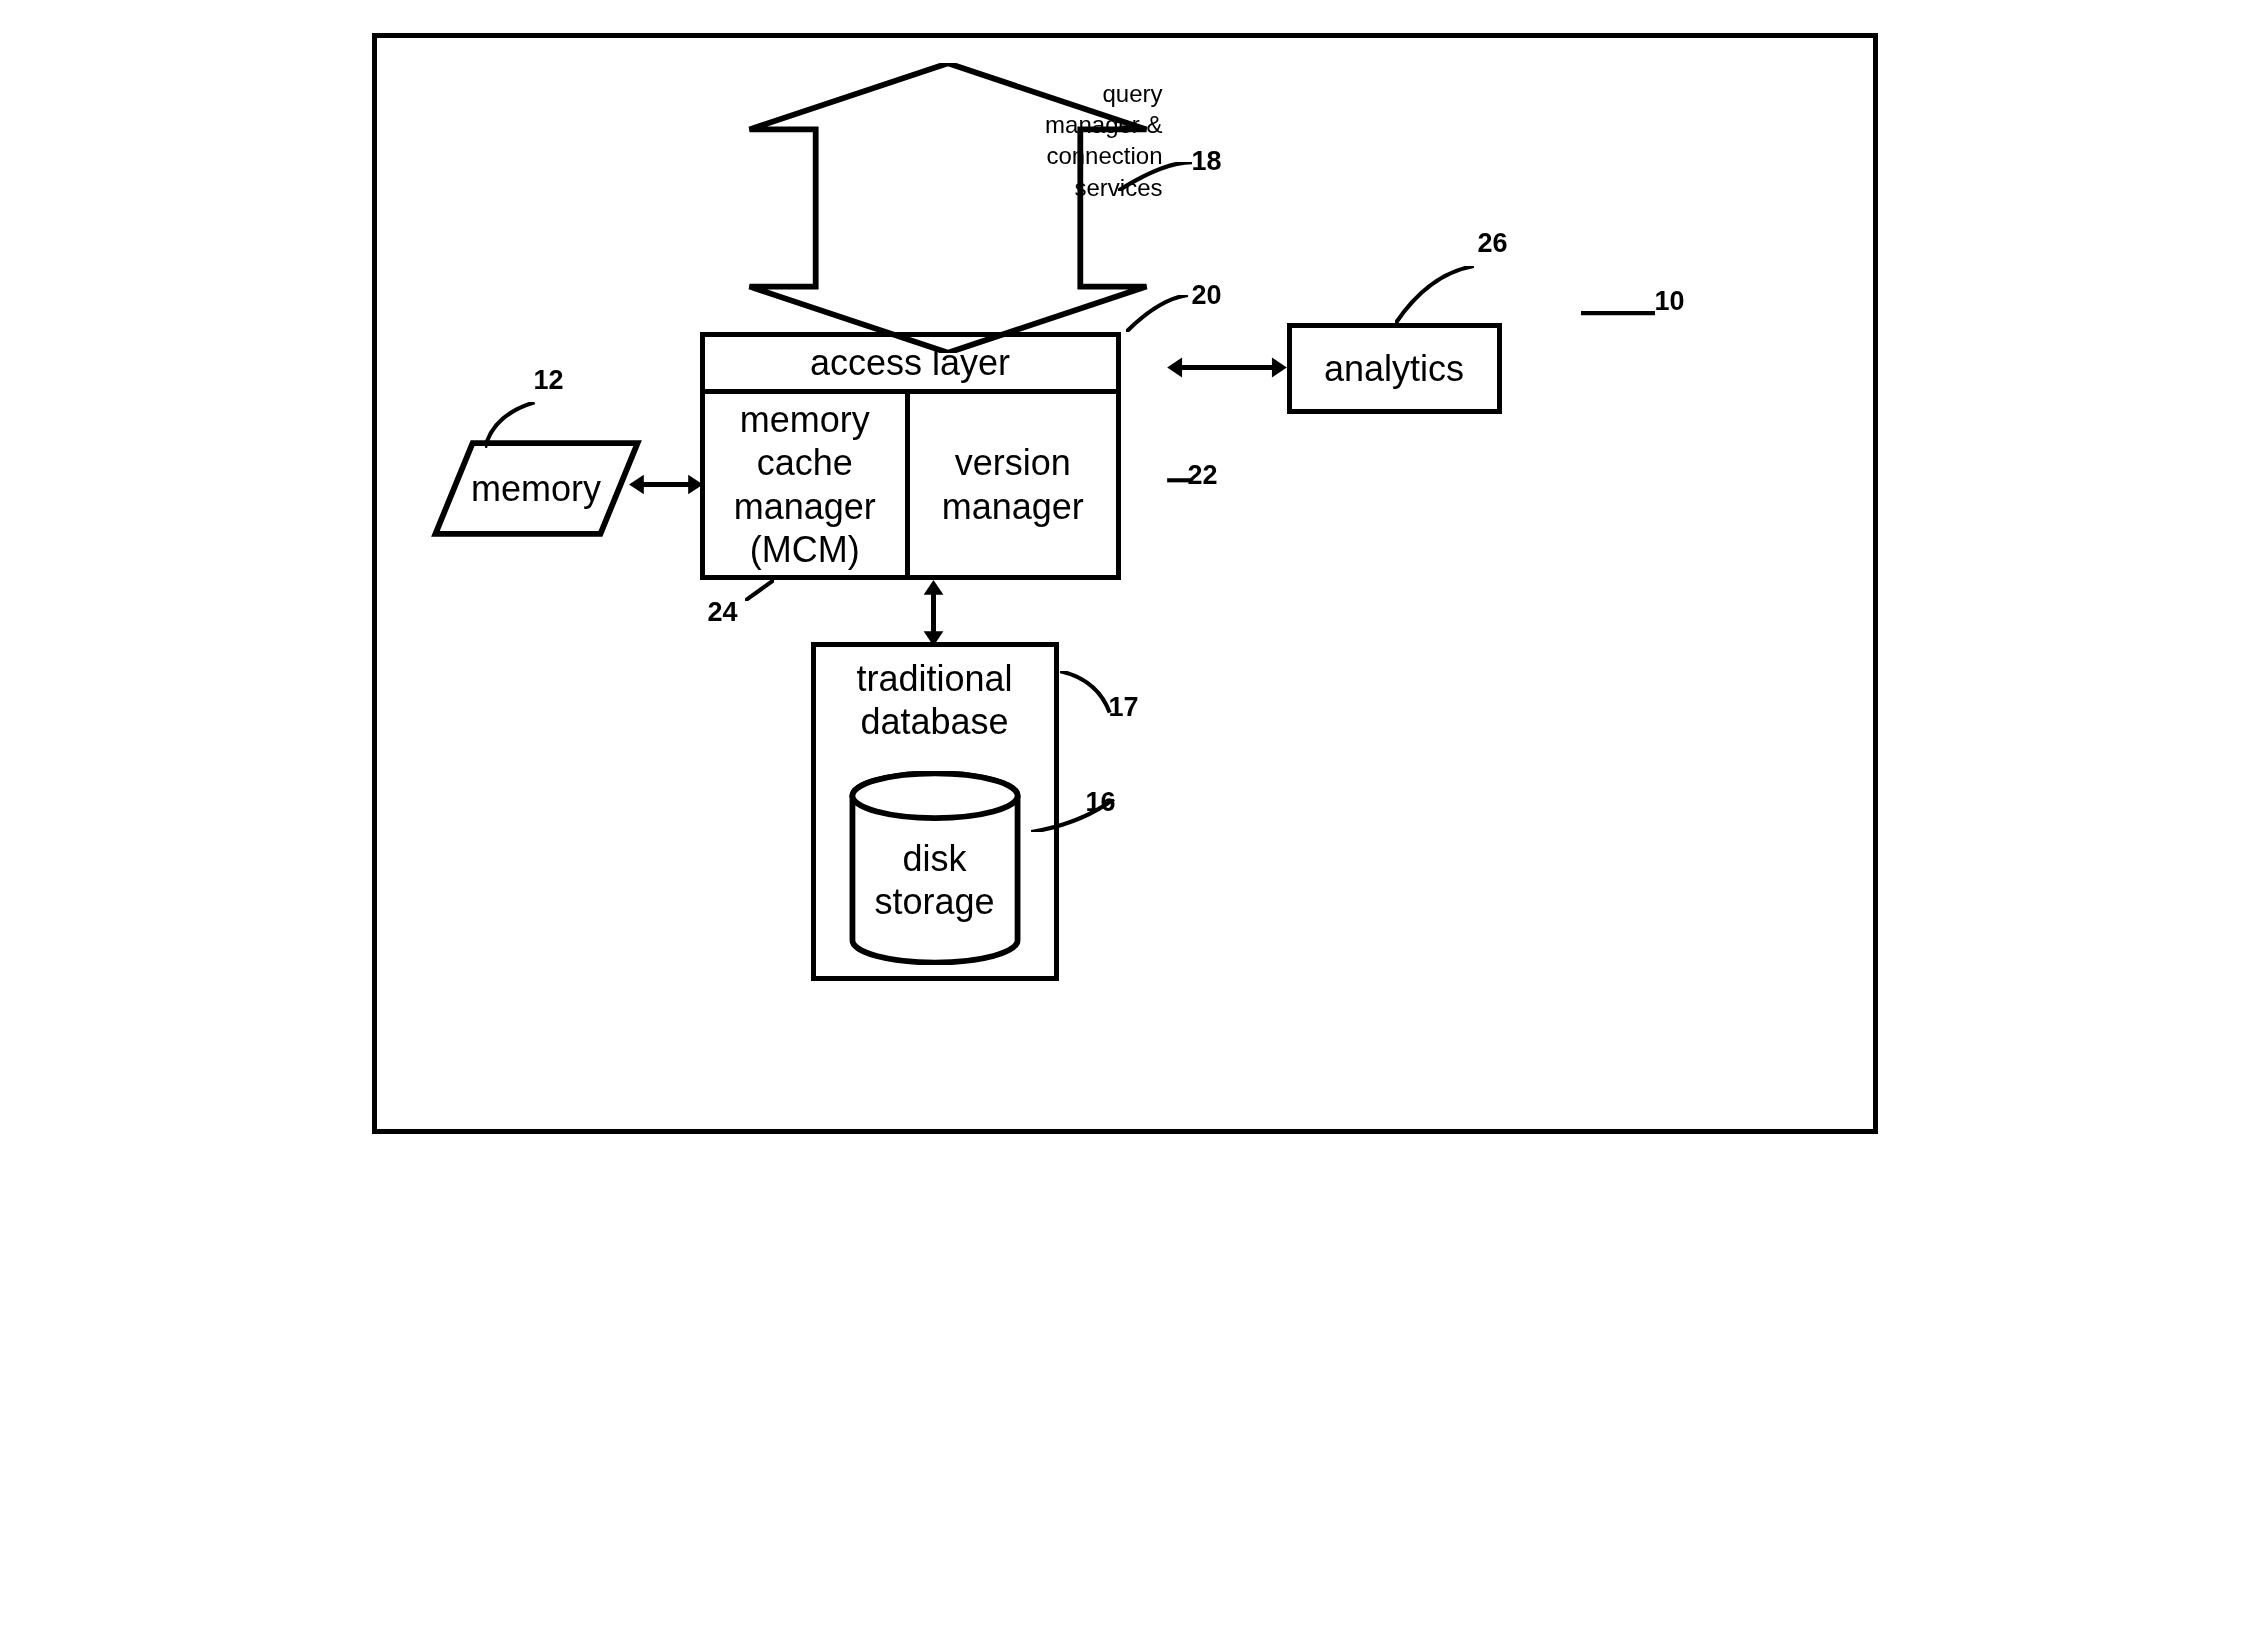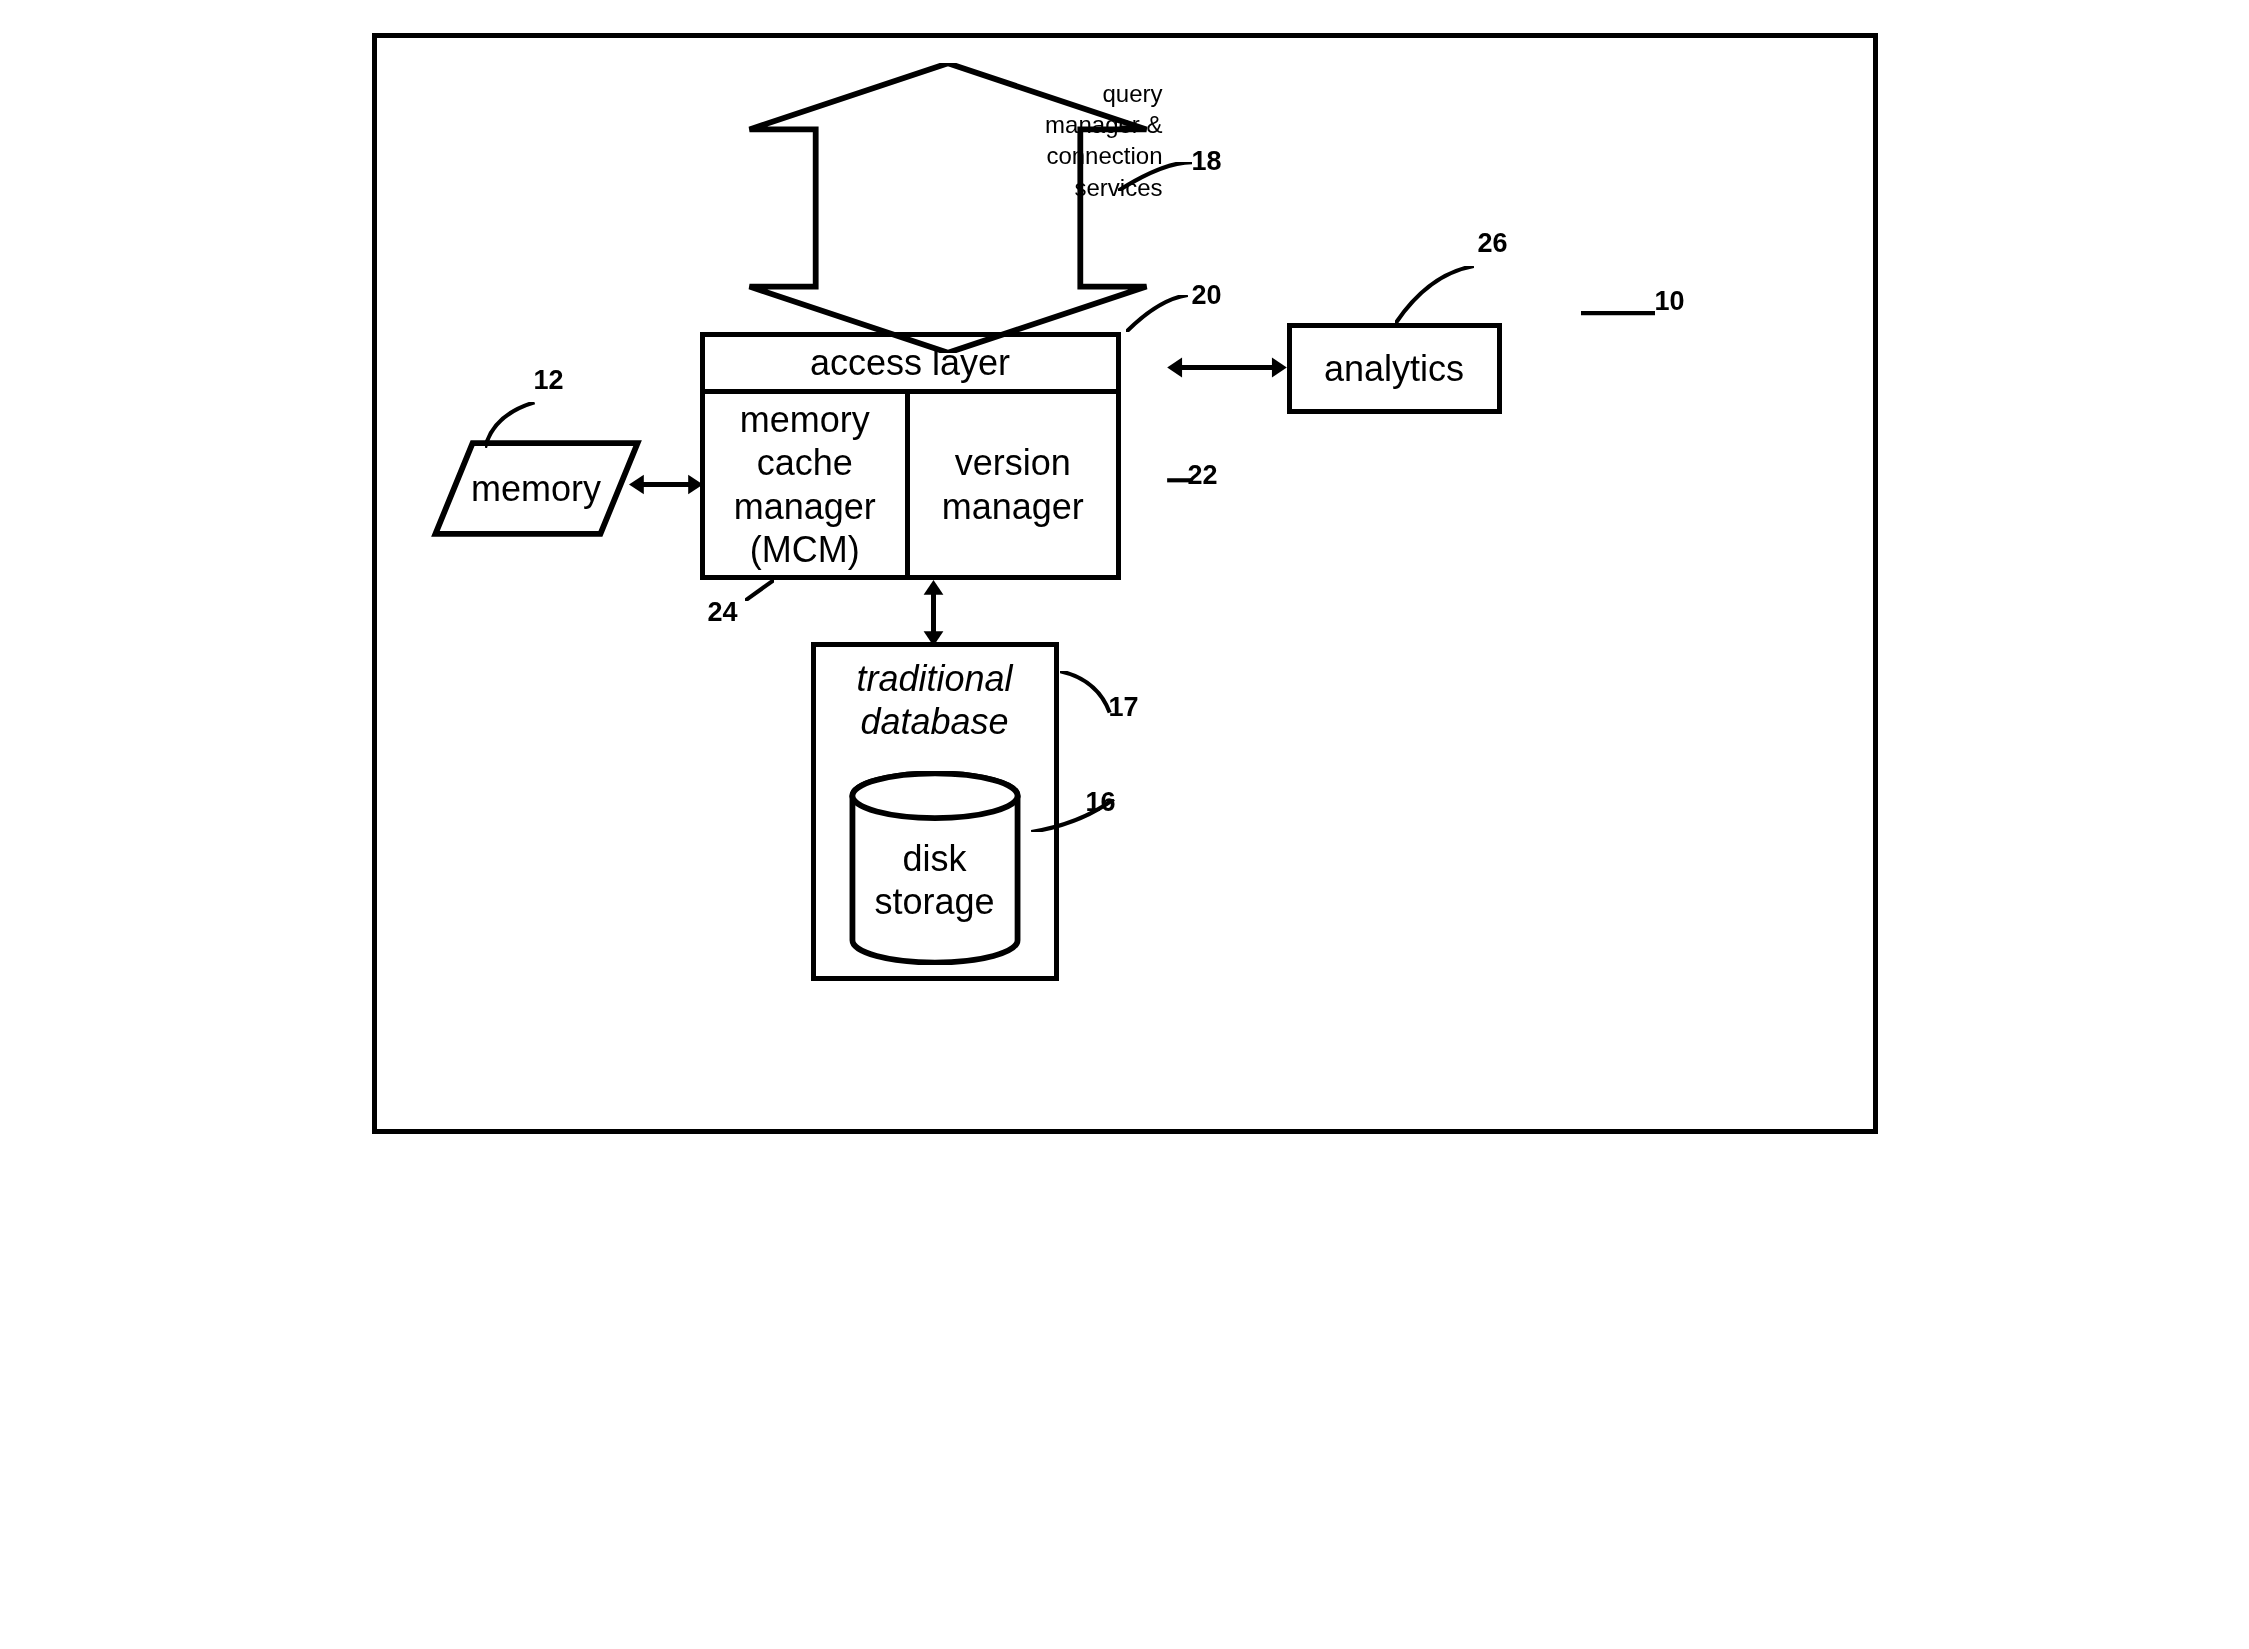--- a/index.html
+++ b/index.html
@@ -111,21 +111,20 @@
       top: 604px;
       width: 248px;
       height: 339px;
       border: 5px solid black;
       padding-top: 10px;
     }
     .db-title {
       text-align: center;
       font-size: 36px;
       line-height: 1.2;
-      font-style: italic;
     }
     .cylinder {
       position: absolute;
       left: 50%;
       transform: translateX(-50%);
       top: 124px;
       width: 174px;
       height: 194px;
     }
     .cylinder-text {

